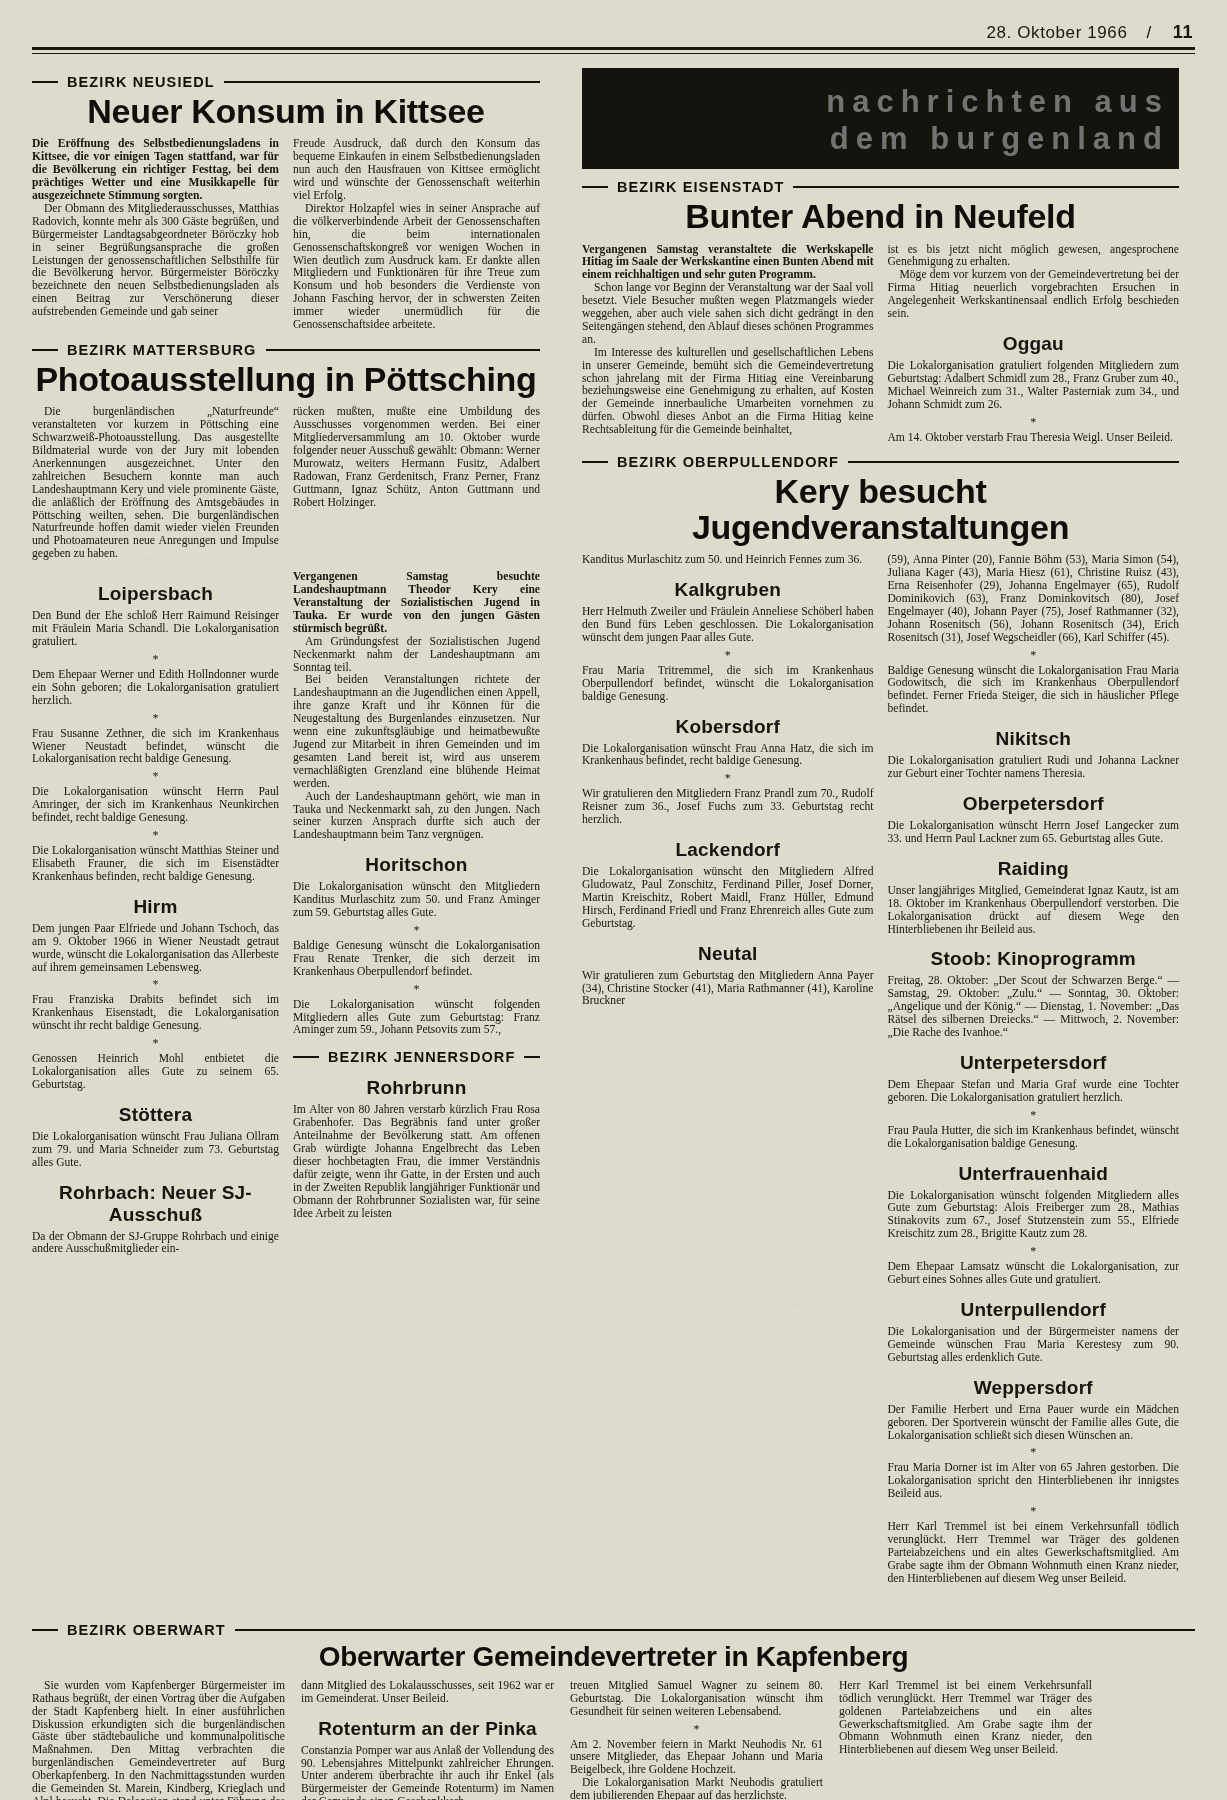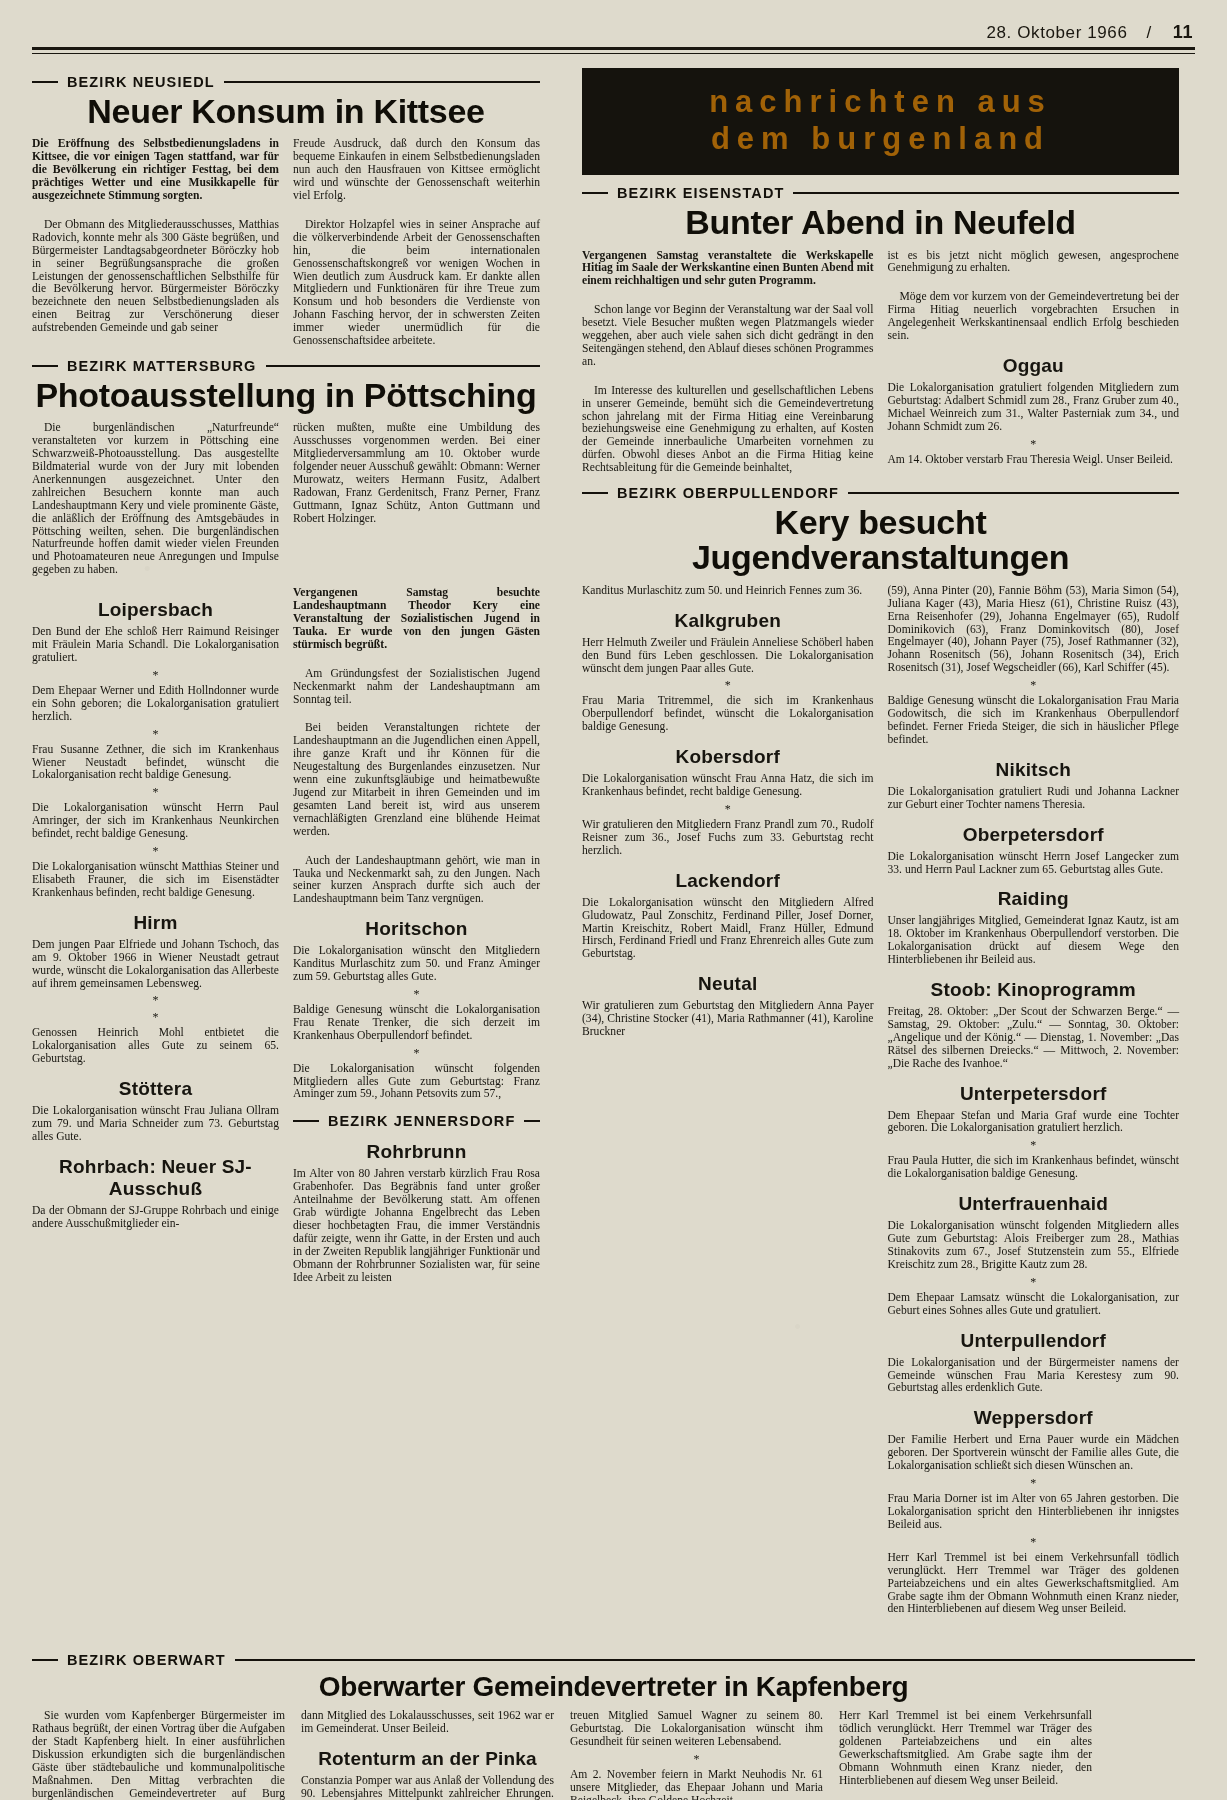--- a/index.html
+++ b/index.html
@@ -86,37 +86,37 @@
   p{
     margin:0 0 0 0;
     font-size:11.6px;
     line-height:12.9px;
     text-align:justify;
     text-indent:12px;
     hyphens:auto;
   }
   p.ni{text-indent:0;}
   p.bold{font-weight:bold;}
-  p + p{margin-top:16px;}
+  p + p{margin-top:0;}
   .star{
     text-align:center;
     font-size:12px;
     line-height:13px;
     margin:4px 0 3px 0;
   }
   
   .col{box-sizing:border-box;}
   .two{display:flex;gap:14px;}
   .two > div{flex:1;}
   
   .banner{
     background:#15130d;
-    color:#a16207;
-    text-align:center;
-    padding:16px 10px 18px 10px;
+    color:#737373;
+    text-align:right;
+    padding:16px 10px 12px 10px;
     margin:4px 0 6px 0;
   }
   .banner .l1,.banner .l2{
     font-family:"Liberation Sans", sans-serif;
     font-weight:bold;
     font-size:31px;
     letter-spacing:7px;
     line-height:1.18;
   }
 </style>
@@ -178,20 +178,21 @@
           <div class="star">*</div>
           <p class="ni">Frau Susanne Zethner, die sich im Krankenhaus Wiener Neustadt befindet, wünscht die Lokalorganisation recht baldige Genesung.</p>
           <div class="star">*</div>
           <p class="ni">Die Lokalorganisation wünscht Herrn Paul Amringer, der sich im Krankenhaus Neunkirchen befindet, recht baldige Genesung.</p>
           <div class="star">*</div>
           <p class="ni">Die Lokalorganisation wünscht Matthias Steiner und Elisabeth Frauner, die sich im Eisenstädter Krankenhaus befinden, recht baldige Genesung.</p>
 
           <h2 class="sub">Hirm</h2>
           <p class="ni">Dem jungen Paar Elfriede und Johann Tschoch, das am 9. Oktober 1966 in Wiener Neustadt getraut wurde, wünscht die Lokalorganisation das Allerbeste auf ihrem gemeinsamen Lebensweg.</p>
           <div class="star">*</div>
+          <p class="ni">Frau Franziska Drabits befindet sich im Krankenhaus Eisenstadt, die Lokalorganisation wünscht ihr recht baldige Genesung.</p>
           <div class="star">*</div>
           <p class="ni">Genossen Heinrich Mohl entbietet die Lokalorganisation alles Gute zu seinem 65. Geburtstag.</p>
 
           <h2 class="sub">Stöttera</h2>
           <p class="ni">Die Lokalorganisation wünscht Frau Juliana Ollram zum 79. und Maria Schneider zum 73. Geburtstag alles Gute.</p>
 
           <h2 class="sub">Rohrbach: Neuer SJ-Ausschuß</h2>
           <p class="ni">Da der Obmann der SJ-Gruppe Rohrbach und einige andere Ausschußmitglieder ein-</p>
         </div>
 

